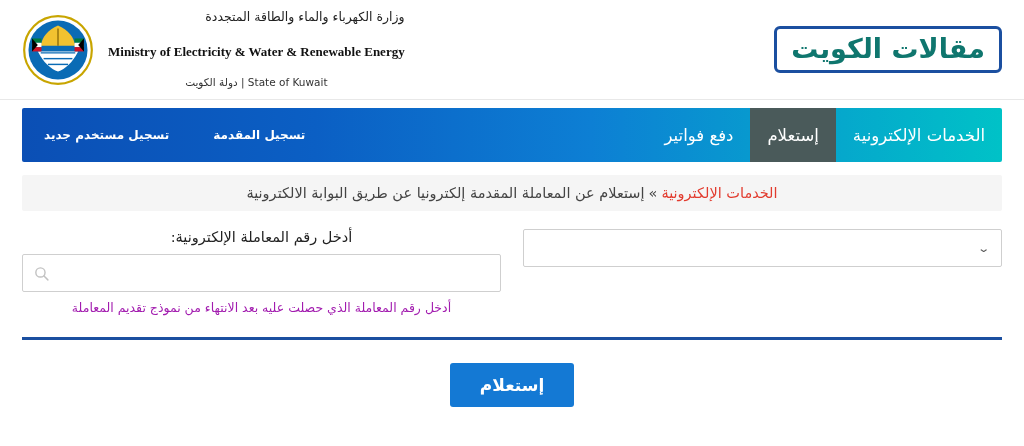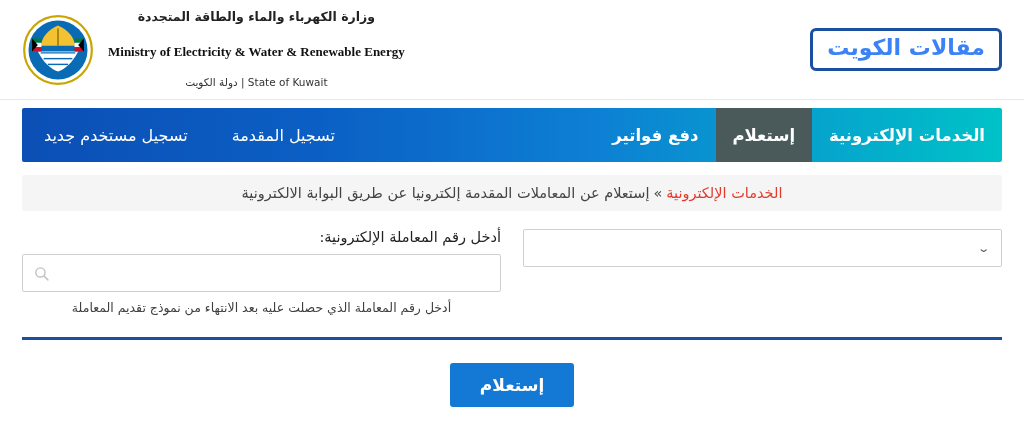--- a/index.html
+++ b/index.html
@@ -29,41 +29,42 @@
   .logo-box {
     border: 3px solid #1b4fa0;
     border-radius: 6px;
     padding: 5px 14px 7px 14px;
     display: inline-flex;
     align-items: center;
     justify-content: center;
     background: #fff;
   }
   .logo-text {
-    color: #3b82f6;
-    font-size: 22px;
+    color: #0f766e;
+    font-size: 27px;
     font-weight: bold;
     letter-spacing: 0px;
     line-height: 1.1;
     white-space: nowrap;
   }
   .ministry {
     display: flex;
     align-items: center;
     gap: 14px;
   }
   .ministry-text {
     text-align: center;
     line-height: 1.45;
   }
   .min-ar {
     font-size: 12.5px;
     color: #222;
-    font-weight: bold;
-    white-space: nowrap;
+    font-weight: normal;
+    white-space: nowrap;
+    text-align: right;
   }
   .min-en {
     font-size: 13px;
     color: #111;
     font-weight: bold;
     white-space: nowrap;
     font-family: "Liberation Serif", serif;
     margin-top: 16px;
   }
   .min-sub {
@@ -96,30 +97,30 @@
   .nav-right, .nav-left {
     display: flex;
     align-items: stretch;
   }
   .nav-item {
     display: flex;
     align-items: center;
     padding: 9px 17px;
     color: #ffffff;
     font-size: 16.5px;
-    font-weight: bold;
+    font-weight: normal;
     white-space: nowrap;
     cursor: pointer;
   }
   .nav-item.active {
     background: #4a5a5a;
   }
   .nav-left .nav-item {
-    font-weight: normal;
-    font-size: 16px;
+    font-weight: bold;
+    font-size: 12px;
     padding: 16px 22px;
   }
 
   
   .breadcrumb-bar {
     margin: 13px 22px 0 22px;
     background: #f5f5f5;
     height: 36px;
     display: flex;
     align-items: center;
@@ -141,21 +142,21 @@
     flex-direction: row;
     gap: 22px;
   }
   .field {
     flex: 1 1 0;
   }
   .field-label {
     font-size: 14.5px;
     color: #222;
     margin-bottom: 9px;
-    text-align: right;
+    text-align: center;
   }
   .select-box {
     height: 38px;
     border: 1px solid #cfcfcf;
     background: #fff;
     border-radius: 2px;
     display: flex;
     align-items: center;
     justify-content: space-between;
     padding: 0 13px;
@@ -190,21 +191,21 @@
     text-align: right;
   }
   .search-ico {
     width: 17px;
     height: 17px;
     flex: 0 0 17px;
     opacity: 0.45;
   }
   .hint {
     font-size: 12.5px;
-    color: #404040;
+    color: #a21caf;
     margin-top: 8px;
     text-align: center;
   }
 
   
   .divider {
     margin: 22px 22px 0 22px;
     height: 3px;
     background: #1b4fa0;
   }
@@ -290,21 +291,21 @@
         <span>تسجيل مستخدم جديد</span>
       </div>
     </div>
 
   </div>
 </div>
 
 <div class="breadcrumb-bar">
   <span class="bc-link">الخدمات الإلكترونية</span>
   <span>»</span>
-  <span style="margin-right:4px;">إستعلام عن المعاملات المقدمة إلكترونيا عن طريق البوابة الالكترونية</span>
+  <span style="margin-right:4px;">إستعلام عن المعاملة المقدمة إلكترونيا عن طريق البوابة الالكترونية</span>
 </div>
 
 <div class="form-area">
 
   <div class="field">
     <div class="select-box">
       <span class="caret">⌄</span>
     </div>
   </div>
 

